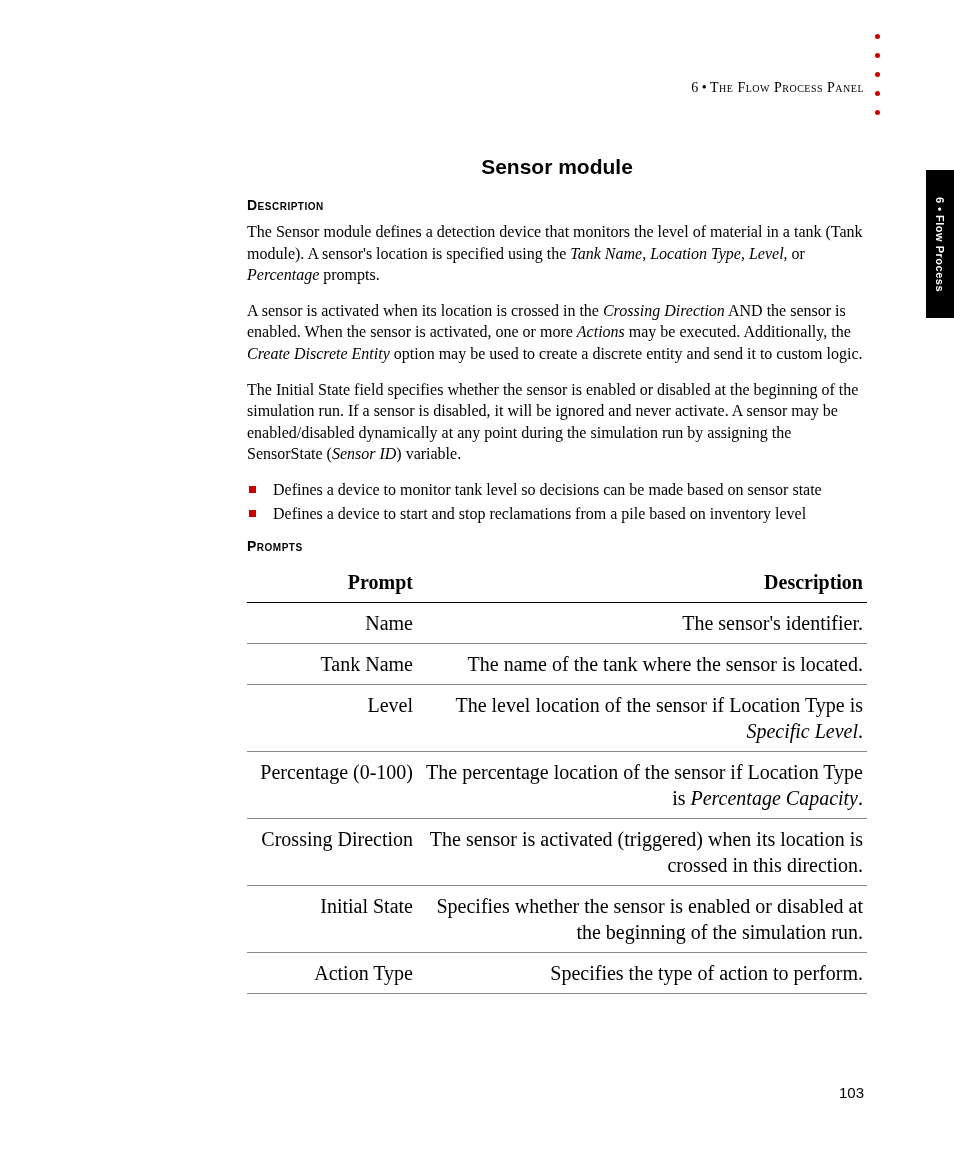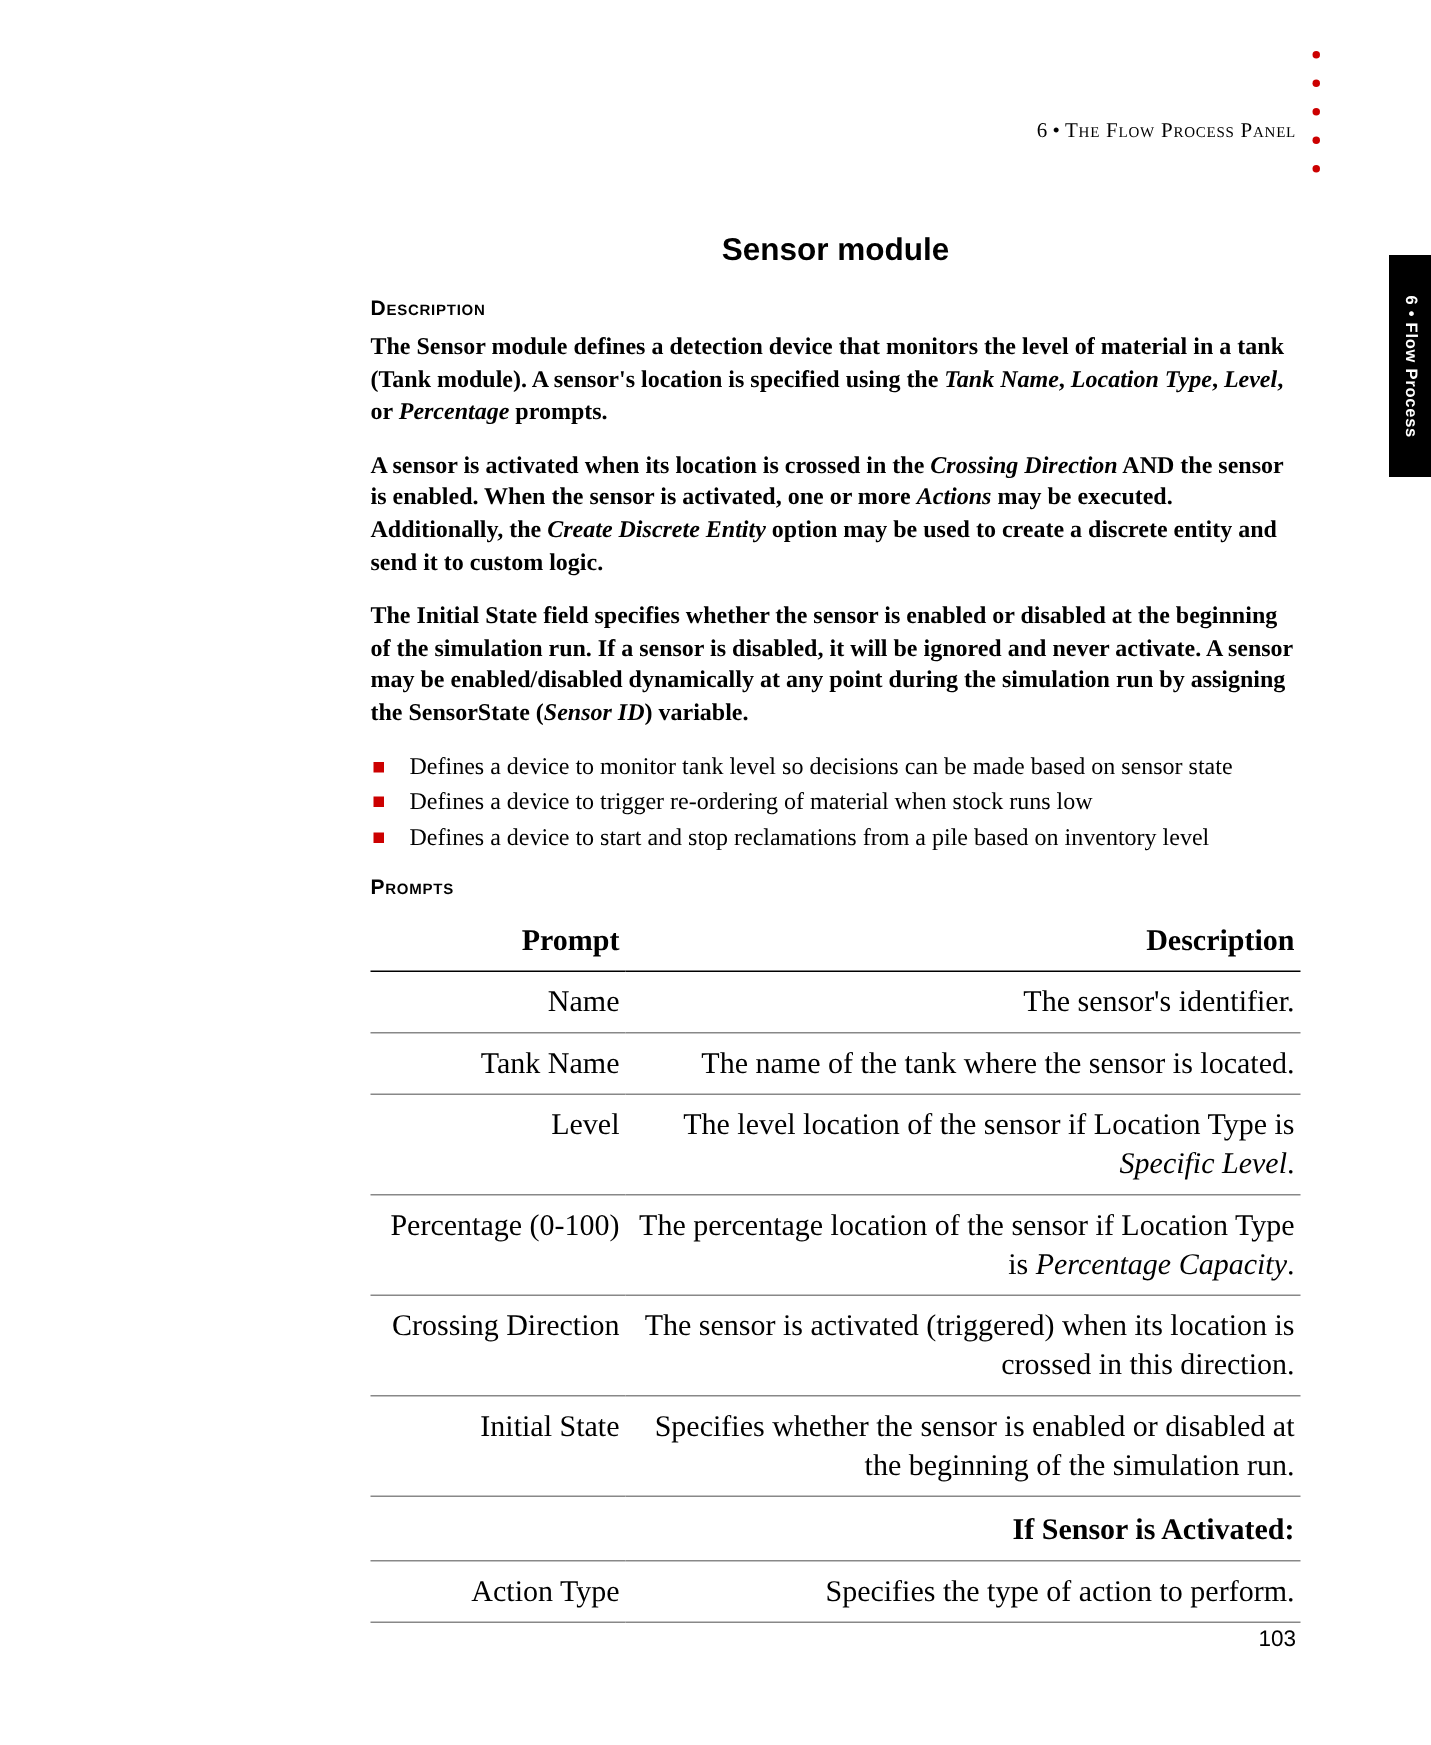--- a/index.html
+++ b/index.html
@@ -76,21 +76,20 @@
     font-size: 14px;
     font-weight: bold;
     font-variant: small-caps;
     letter-spacing: 0.5px;
     margin-top: 14px;
     margin-bottom: 8px;
   }
   p {
     margin-bottom: 14px;
     line-height: 1.35;
-    font-weight: bold;
   }
   .italic { font-style: italic; }
   ul.redsq {
     list-style: none;
     padding-left: 26px;
     margin-bottom: 10px;
   }
   ul.redsq li {
     position: relative;
     line-height: 1.35;
@@ -211,21 +210,20 @@
       <span>A sensor is activated when its location is crossed in the </span><span class="italic">Crossing Direction</span><span> AND the sensor is enabled. When the sensor is activated, one or more </span><span class="italic">Actions</span><span> may be executed. Additionally, the </span><span class="italic">Create Discrete Entity</span><span> option may be used to create a discrete entity and send it to custom logic.</span>
     </p>
 
     <p>
       <span>The Initial State field specifies whether the sensor is enabled or disabled at the beginning of the simulation run. If a sensor is disabled, it will be ignored and never activate. A sensor may be enabled/disabled dynamically at any point during the simulation run by assigning the SensorState (</span><span class="italic">Sensor ID</span><span>) variable.</span>
     </p>
 
 
     <ul class="redsq">
       <li>Defines a device to monitor tank level so decisions can be made based on sensor state</li>
-      <li>Defines a device to trigger re-ordering of material when stock runs low</li>
       <li>Defines a device to start and stop reclamations from a pile based on inventory level</li>
     </ul>
 
     <h2>Prompts</h2>
 
     <table class="prompts">
       <thead>
         <tr>
           <th>Prompt</th>
           <th>Description</th>
@@ -249,23 +247,20 @@
           <td><span>The percentage location of the sensor if Location Type is </span><span class="italic">Percentage Capacity</span><span>.</span></td>
         </tr>
         <tr>
           <td>Crossing Direction</td>
           <td><span>The sensor is activated (triggered) when its location is crossed in this direction.</span><span class="italic"></span><span></span></td>
         </tr>
         <tr>
           <td>Initial State</td>
           <td><span>Specifies whether the sensor is enabled or disabled at the beginning of the simulation run.</span><span class="italic"></span><span></span></td>
         </tr>
-        <tr class="section">
-          <td colspan="2">If Sensor is Activated:</td>
-        </tr>
         <tr>
           <td>Action Type</td>
           <td><span>Specifies the type of action to perform.</span><span class="italic"></span><span></span></td>
         </tr>
       </tbody>
     </table>
   </div>
 
   <div class="page-num">103</div>
 </div>

